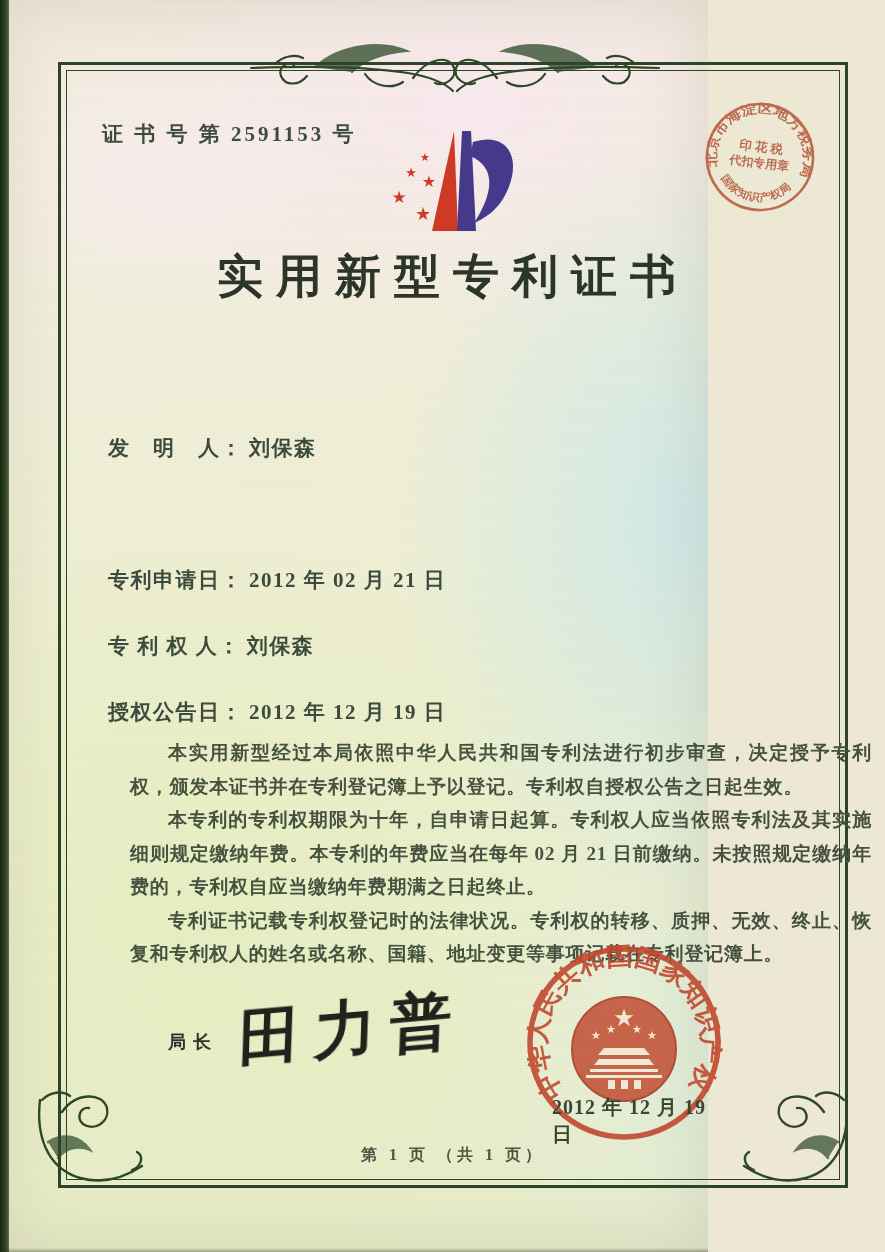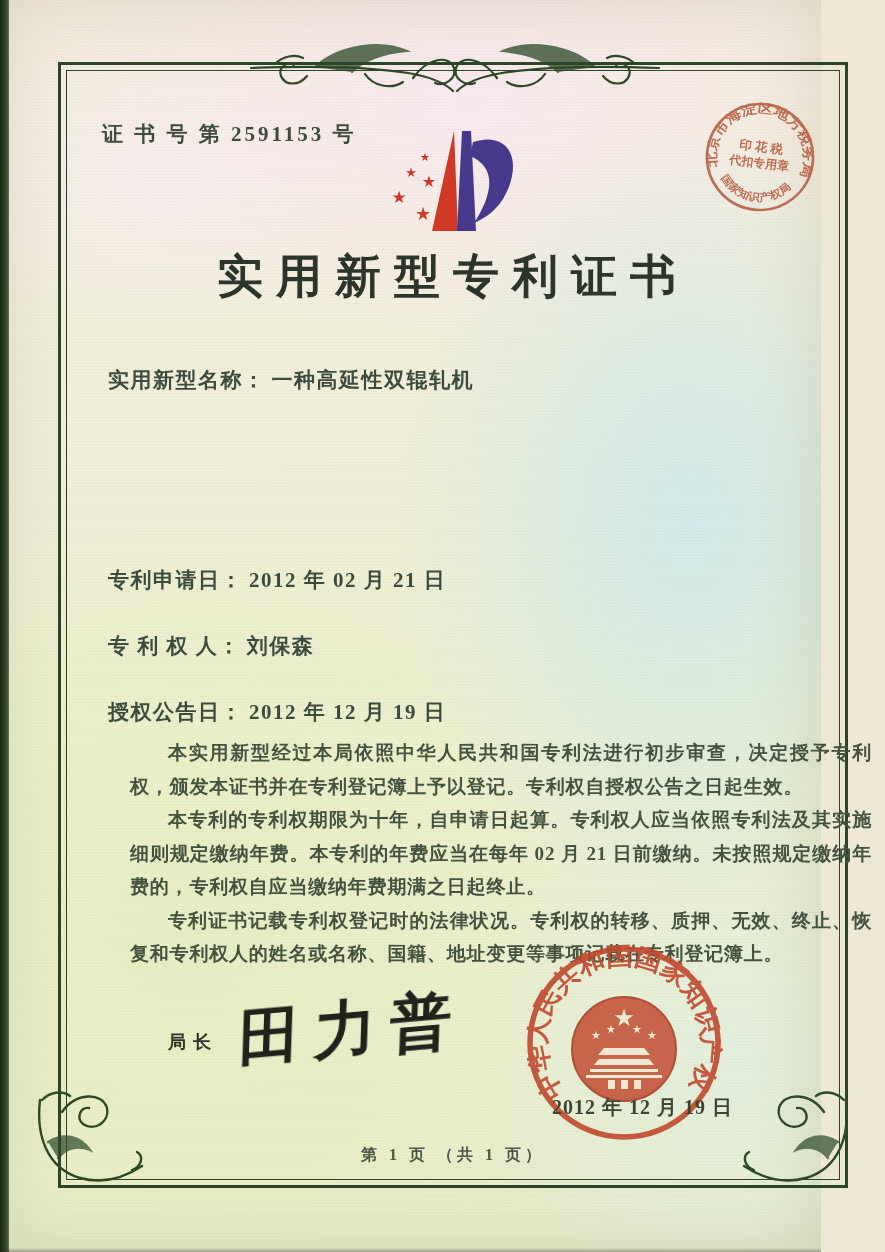--- a/index.html
+++ b/index.html
@@ -2,21 +2,21 @@
 <html><head>
 <meta charset="utf-8">
 <style>
   html,body{margin:0;padding:0;}
   body{
     width:885px;height:1252px;overflow:hidden;
     font-family:"Liberation Serif","DejaVu Serif",serif;
     background:#ece8d4;
   }
   .page{
-    position:relative;width:821px;height:1252px;
+    position:relative;width:708px;height:1252px;
     background:
       radial-gradient(420px 560px at 690px 520px, rgba(203,232,236,0.85), rgba(203,232,236,0) 70%),
       radial-gradient(520px 300px at 470px 110px, rgba(249,233,239,0.95), rgba(249,233,239,0) 78%),
       radial-gradient(300px 200px at 160px 180px, rgba(246,238,240,0.8), rgba(246,238,240,0) 75%),
       radial-gradient(380px 420px at 730px 1060px, rgba(220,240,238,0.5), rgba(220,240,238,0) 70%),
       radial-gradient(520px 520px at 190px 920px, rgba(231,238,193,0.9), rgba(231,238,193,0) 78%),
       linear-gradient(176deg, #f4ecdf 0%, #f1eeda 25%, #edefd0 55%, #e8ecc9 100%);
     box-shadow: inset 0 0 70px rgba(110,105,70,0.18);
   }
   .texture{
@@ -145,22 +145,22 @@
       <polygon points="69,6 73,106 47,106"></polygon>
     </g>
     <g fill="#46398c">
       <polygon points="77,6 86,6 91,106 72,106"></polygon>
       <path d="M88,17 C124,5 140,36 118,74 C109,88 98,94 89,98 C106,72 114,43 85,31 Z"></path>
     </g>
   </svg>
 
   <div class="title">实用新型专利证书</div>
 
-  <div class="field-row" style="top:366px">
-    <span class="field-label">实用新型名称：</span><span class="field-value">一种高延性双辊轧机</span>
+  <div class="field-row" style="top:434px">
+    <span class="field-label">发　明　人：</span><span class="field-value">刘保森</span>
   </div>
   <div class="field-row" style="top:566px">
     <span class="field-label">专利申请日：</span><span class="field-value">2012 年 02 月 21 日</span>
   </div>
   <div class="field-row" style="top:632px">
     <span class="field-label">专 利 权 人：</span><span class="field-value">刘保森</span>
   </div>
   <div class="field-row" style="top:698px">
     <span class="field-label">授权公告日：</span><span class="field-value">2012 年 12 月 19 日</span>
   </div>

